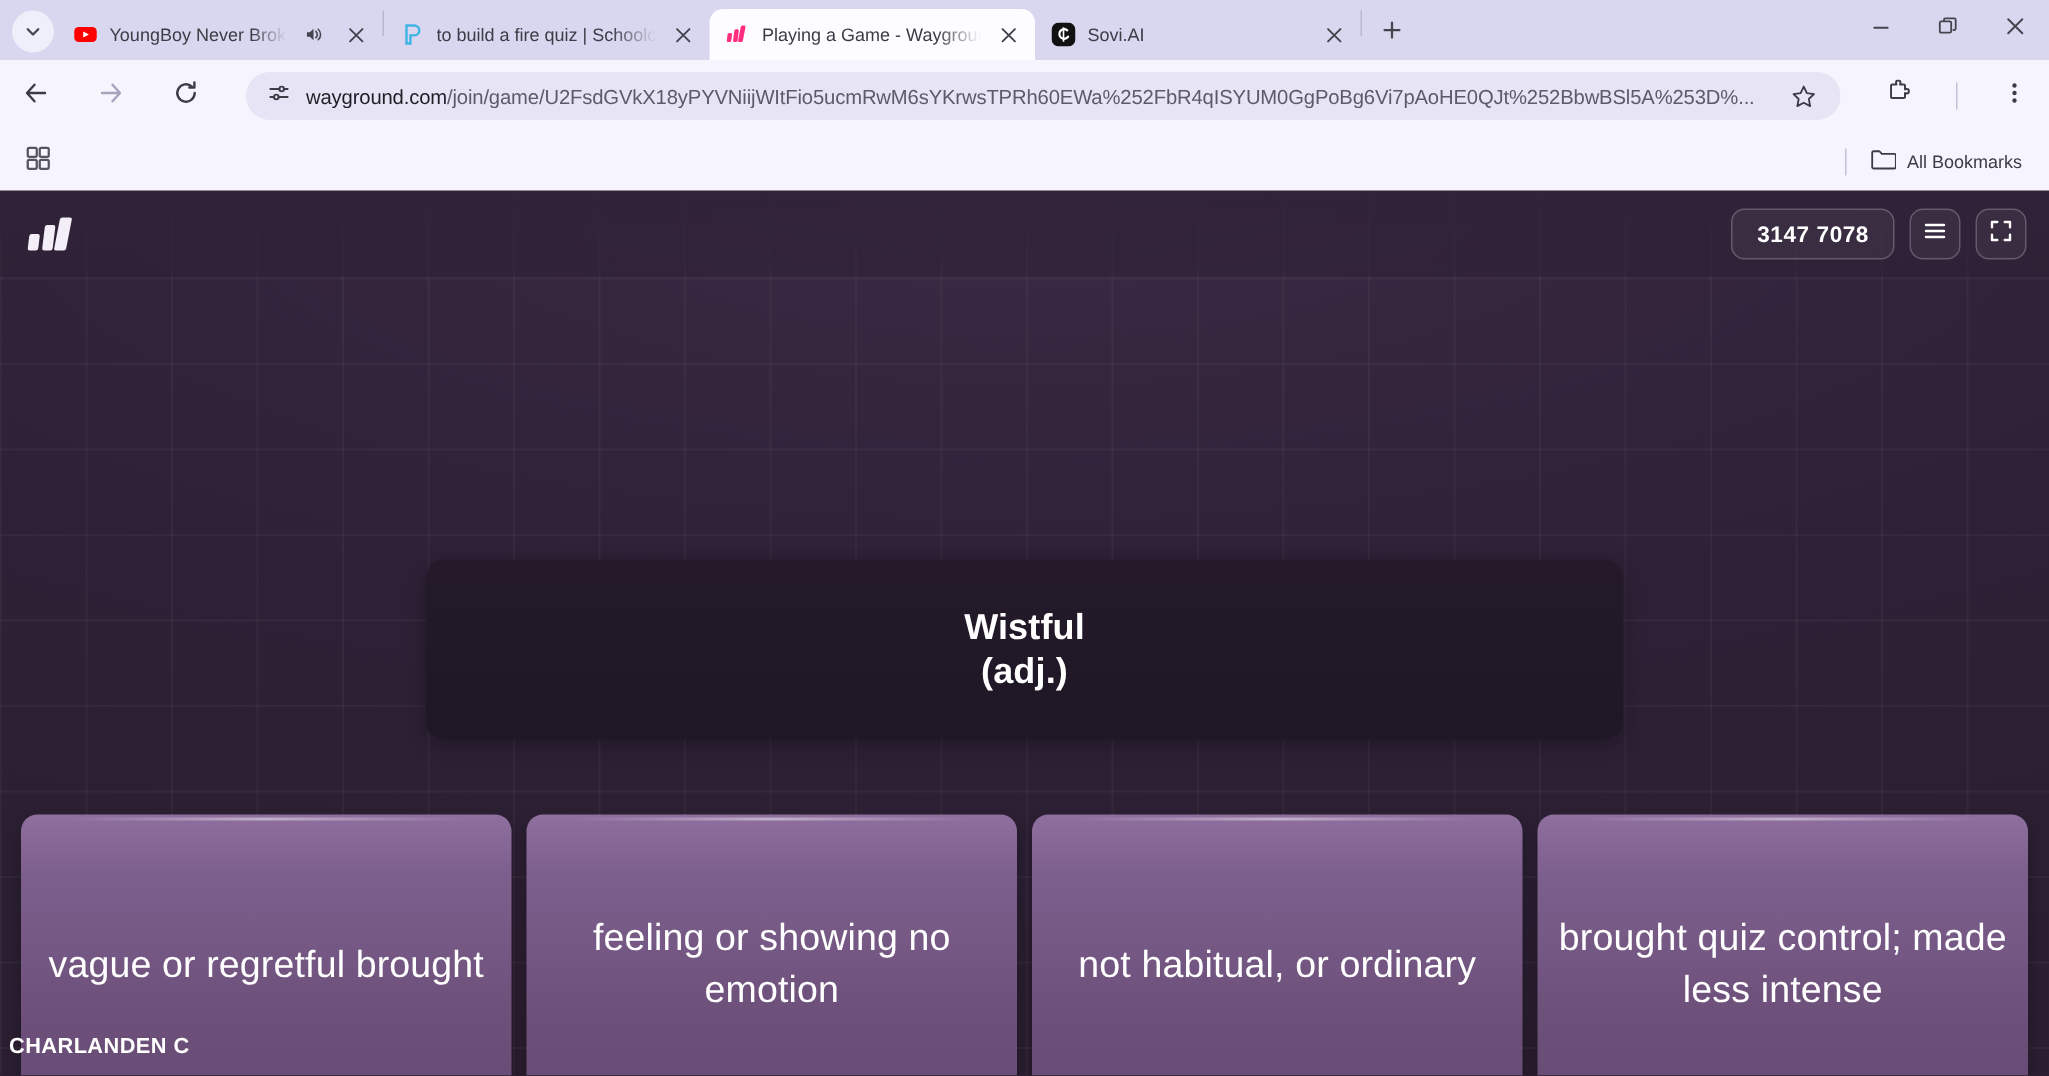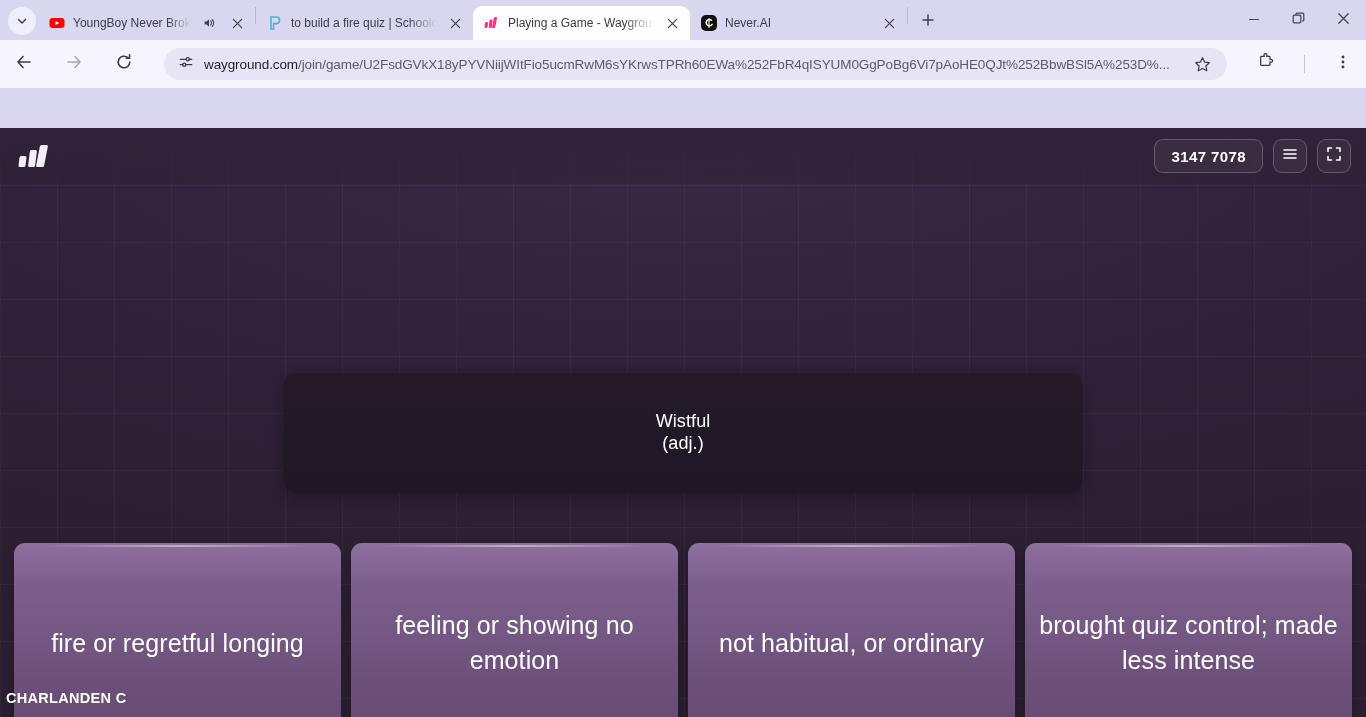--- a/index.html
+++ b/index.html
@@ -109,21 +109,21 @@
     padding:5px 14px 6px; border-radius:13px; line-height:1;
   }
 
   .qcard {
     position:absolute; left:284px; top:245px; width:798px; height:120px;
     background:linear-gradient(to bottom,#241a2a,#1f1725);
     border-radius:12px; box-shadow:0 3px 14px rgba(0,0,0,.3);
     display:flex; flex-direction:column; align-items:center; justify-content:center;
     color:#fff; z-index:2;
   }
-  .qcard .line { font-size:18px; line-height:1.22; font-weight:normal; letter-spacing:.1px; }
+  .qcard .line { font-size:24px; line-height:1.22; font-weight:bold; letter-spacing:.1px; }
 
   .answers {
     position:absolute; left:0; top:415px; width:1366px; height:222px;
     display:flex; gap:10px; padding:0 14px; z-index:2;
   }
   .answer {
     flex:1 1 0; border-radius:11px; position:relative; overflow:hidden;
     background:linear-gradient(to bottom,#8e6f9e 0%, #7d5f8d 18%, #6c5079 62%, #634872 100%);
     box-shadow:0 5px 10px rgba(0,0,0,.22);
     display:flex; align-items:center; justify-content:center; padding:14px 14px 28px;
@@ -214,21 +214,21 @@
     </div>
 
     <div class="tab inactive">
       <span class="favicon">
         <svg width="16" height="16" viewBox="0 0 16 16">
             <rect x="0" y="0" width="16" height="16" rx="5" fill="#111"></rect>
             <path d="M10.5 5.2a3.2 3.2 0 1 0 .6 4.2" fill="none" stroke="#fff" stroke-width="1.5" stroke-linecap="round"></path>
             <path d="M8 3.2v9.6" stroke="#fff" stroke-width="1.1"></path>
           </svg>
       </span>
-      <span class="tab-title">Never.AI</span>
+      <span class="tab-title">Sovi.AI</span>
       <span class="tab-icon-btn">
         <svg width="11" height="11" viewBox="0 0 12 12">
             <path d="M1.5 1.5 L10.5 10.5 M10.5 1.5 L1.5 10.5" stroke="#44444f" stroke-width="1.4" stroke-linecap="round"></path>
           </svg>
       </span>
     </div>
 
     <div class="tab-sep"></div>
 
     <div class="newtab-btn">
@@ -318,20 +318,43 @@
       <span>
         <svg width="16" height="16" viewBox="0 0 16 16">
             <circle cx="8" cy="3" r="1.45" fill="#3c3c47"></circle>
             <circle cx="8" cy="8" r="1.45" fill="#3c3c47"></circle>
             <circle cx="8" cy="13" r="1.45" fill="#3c3c47"></circle>
           </svg>
       </span>
     </div>
   </div>
 
+  <div class="bookmarkbar">
+    <div class="bm-apps">
+      <span>
+        <svg width="17" height="17" viewBox="0 0 17 17">
+            <rect x="1.5" y="1.5" width="6" height="6" rx="1" fill="none" stroke="#55555f" stroke-width="1.5"></rect>
+            <rect x="9.5" y="1.5" width="6" height="6" rx="1" fill="none" stroke="#55555f" stroke-width="1.5"></rect>
+            <rect x="1.5" y="9.5" width="6" height="6" rx="1" fill="none" stroke="#55555f" stroke-width="1.5"></rect>
+            <rect x="9.5" y="9.5" width="6" height="6" rx="1" fill="none" stroke="#55555f" stroke-width="1.5"></rect>
+          </svg>
+      </span>
+    </div>
+    <div class="bm-right">
+      <div class="bm-vsep"></div>
+      <div class="bm-allbm">
+        <span>
+          <svg width="17" height="15" viewBox="0 0 18 15">
+              <path d="M1.2 12.6V2.6c0-.6.5-1.1 1.1-1.1h4l1.7 1.9h8.8c.6 0 1.1.5 1.1 1.1v8.1c0 .6-.5 1.1-1.1 1.1H2.3c-.6 0-1.1-.5-1.1-1.1z" fill="none" stroke="#3c3c47" stroke-width="1.3" stroke-linejoin="round"></path>
+            </svg>
+        </span>
+        <span>All Bookmarks</span>
+      </div>
+    </div>
+  </div>
 </div>
 
 <div class="page">
 
   <div class="app-header">
     <div class="logo">
       <i></i>
       <i></i>
       <i></i>
     </div>
@@ -355,21 +378,21 @@
   </div>
 
 
   <div class="qcard">
     <div class="line">Wistful</div>
     <div class="line">(adj.)</div>
   </div>
 
   <div class="answers">
     <div class="answer">
-      <div class="atext">fire or regretful longing</div>
+      <div class="atext">vague or regretful brought</div>
     </div>
     <div class="answer">
       <div class="atext">feeling or showing no emotion</div>
     </div>
     <div class="answer">
       <div class="atext">not habitual, or ordinary</div>
     </div>
     <div class="answer">
       <div class="atext">brought quiz control; made less intense</div>
     </div>

